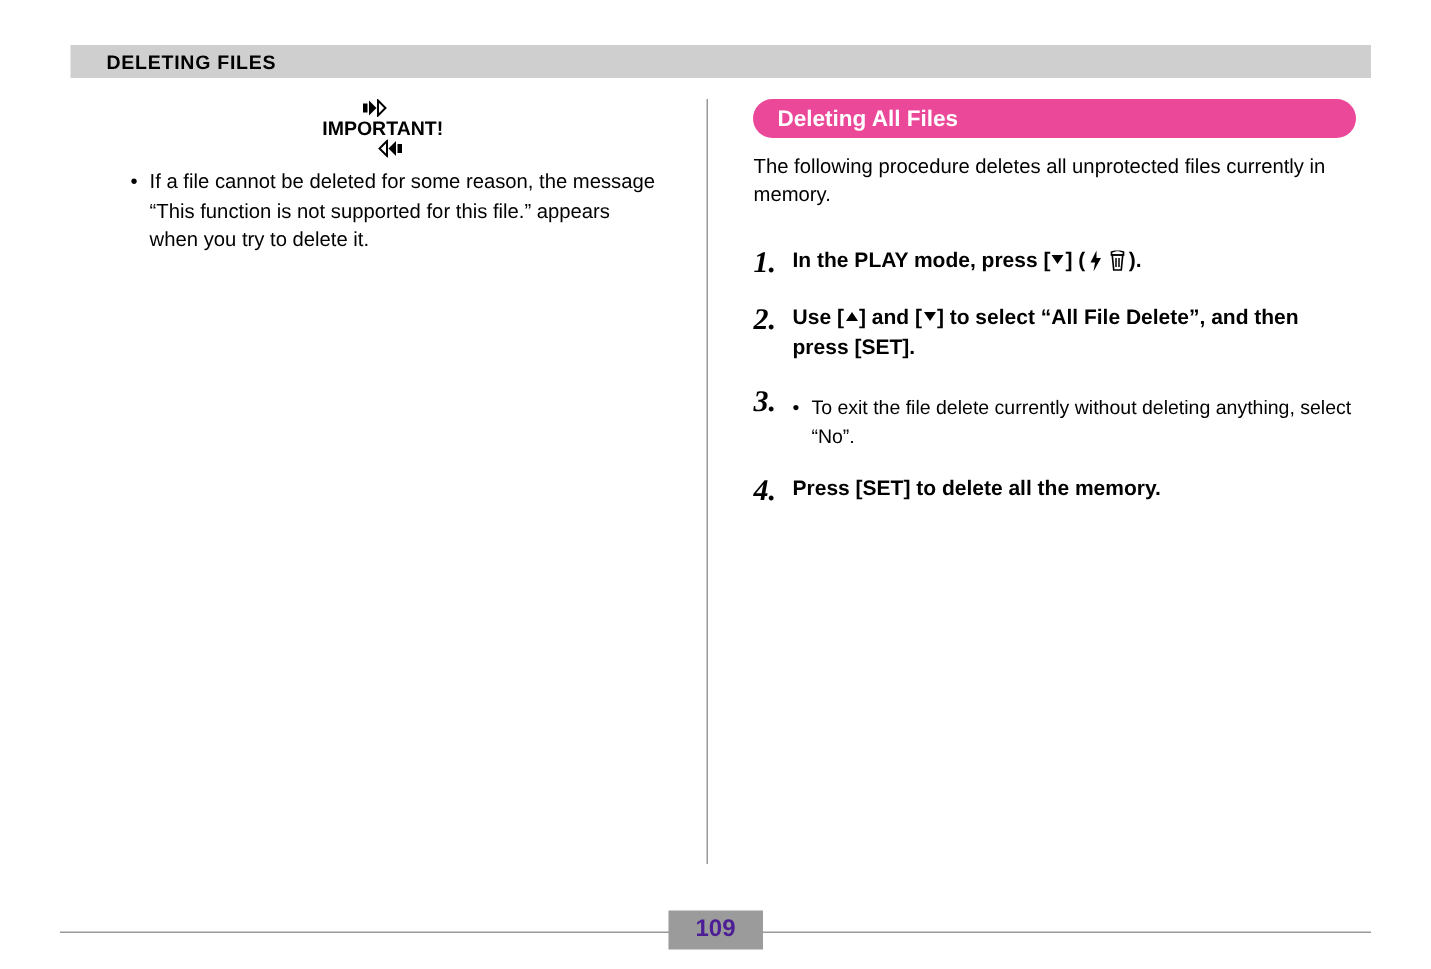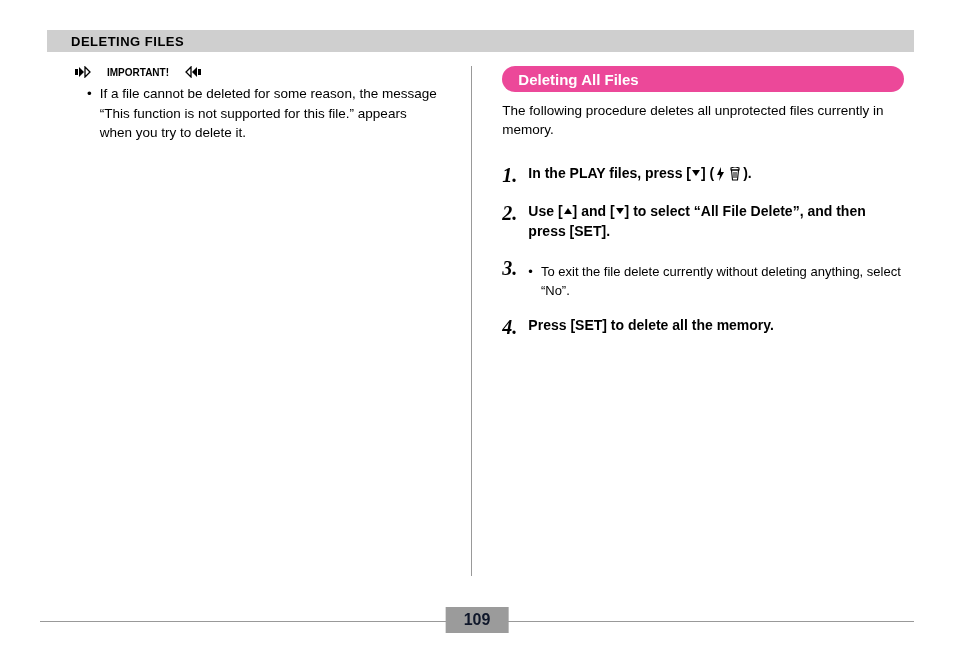--- a/index.html
+++ b/index.html
@@ -47,22 +47,23 @@
     padding-right: 10px;
   }
   .divider {
     width: 1px;
     background: #999;
   }
   .important-line {
     display: flex;
     align-items: center;
     font-weight: bold;
-    font-size: 10px;
+    font-size: 13px;
     margin-bottom: 6px;
+    flex-direction: column;
   }
   .arrow-dec {
     display: inline-flex;
     align-items: center;
     margin: 0 6px;
   }
   .arrow-dec svg { display: block; }
   .bullet-text {
     display: flex;
     font-size: 13.5px;
@@ -137,21 +138,21 @@
   .footer-line {
     border-top: 1px solid #999;
     height: 0;
   }
   .page-num {
     position: absolute;
     left: 50%;
     transform: translateX(-50%);
     top: -14px;
     background: #9b9b9b;
-    color: #0f172a;
+    color: #4c1d95;
     font-weight: bold;
     font-size: 16px;
     padding: 4px 18px;
   }
 </style>
 </head>
 <body>
 
 <div class="page">
 
@@ -190,21 +191,21 @@
     <div class="col right">
       <div class="section-pill">
         <span>Deleting All Files</span>
       </div>
       <div class="intro">The following procedure deletes all unprotected files currently in memory.</div>
 
       <div class="step">
         <div class="step-num">1.</div>
         <div class="step-body">
           <div class="step-main">
-            <span>In the PLAY files, press [</span><span class="tri"><svg width="10" height="10" viewBox="0 0 10 10">
+            <span>In the PLAY mode, press [</span><span class="tri"><svg width="10" height="10" viewBox="0 0 10 10">
                   <polygon points="1,2 9,2 5,8" fill="#000"></polygon>
                 </svg></span><span>] (</span><span class="inline-icons">
                 <svg width="9" height="14" viewBox="0 0 9 14">
                   <polygon points="5,0 1,8 4,8 3,14 8,5 5,5" fill="#000"></polygon>
                 </svg>
                 <svg width="12" height="14" viewBox="0 0 12 14">
                   <path d="M2 3 L2 1 L5 0 L7 0 L10 1 L10 3 Z" fill="none" stroke="#000" stroke-width="1.1"></path>
                   <path d="M2.5 3 L3.5 13 L8.5 13 L9.5 3 Z" fill="none" stroke="#000" stroke-width="1.1"></path>
                   <line x1="5" y1="5" x2="5" y2="11" stroke="#000" stroke-width="1"></line>
                   <line x1="7" y1="5" x2="7" y2="11" stroke="#000" stroke-width="1"></line>

